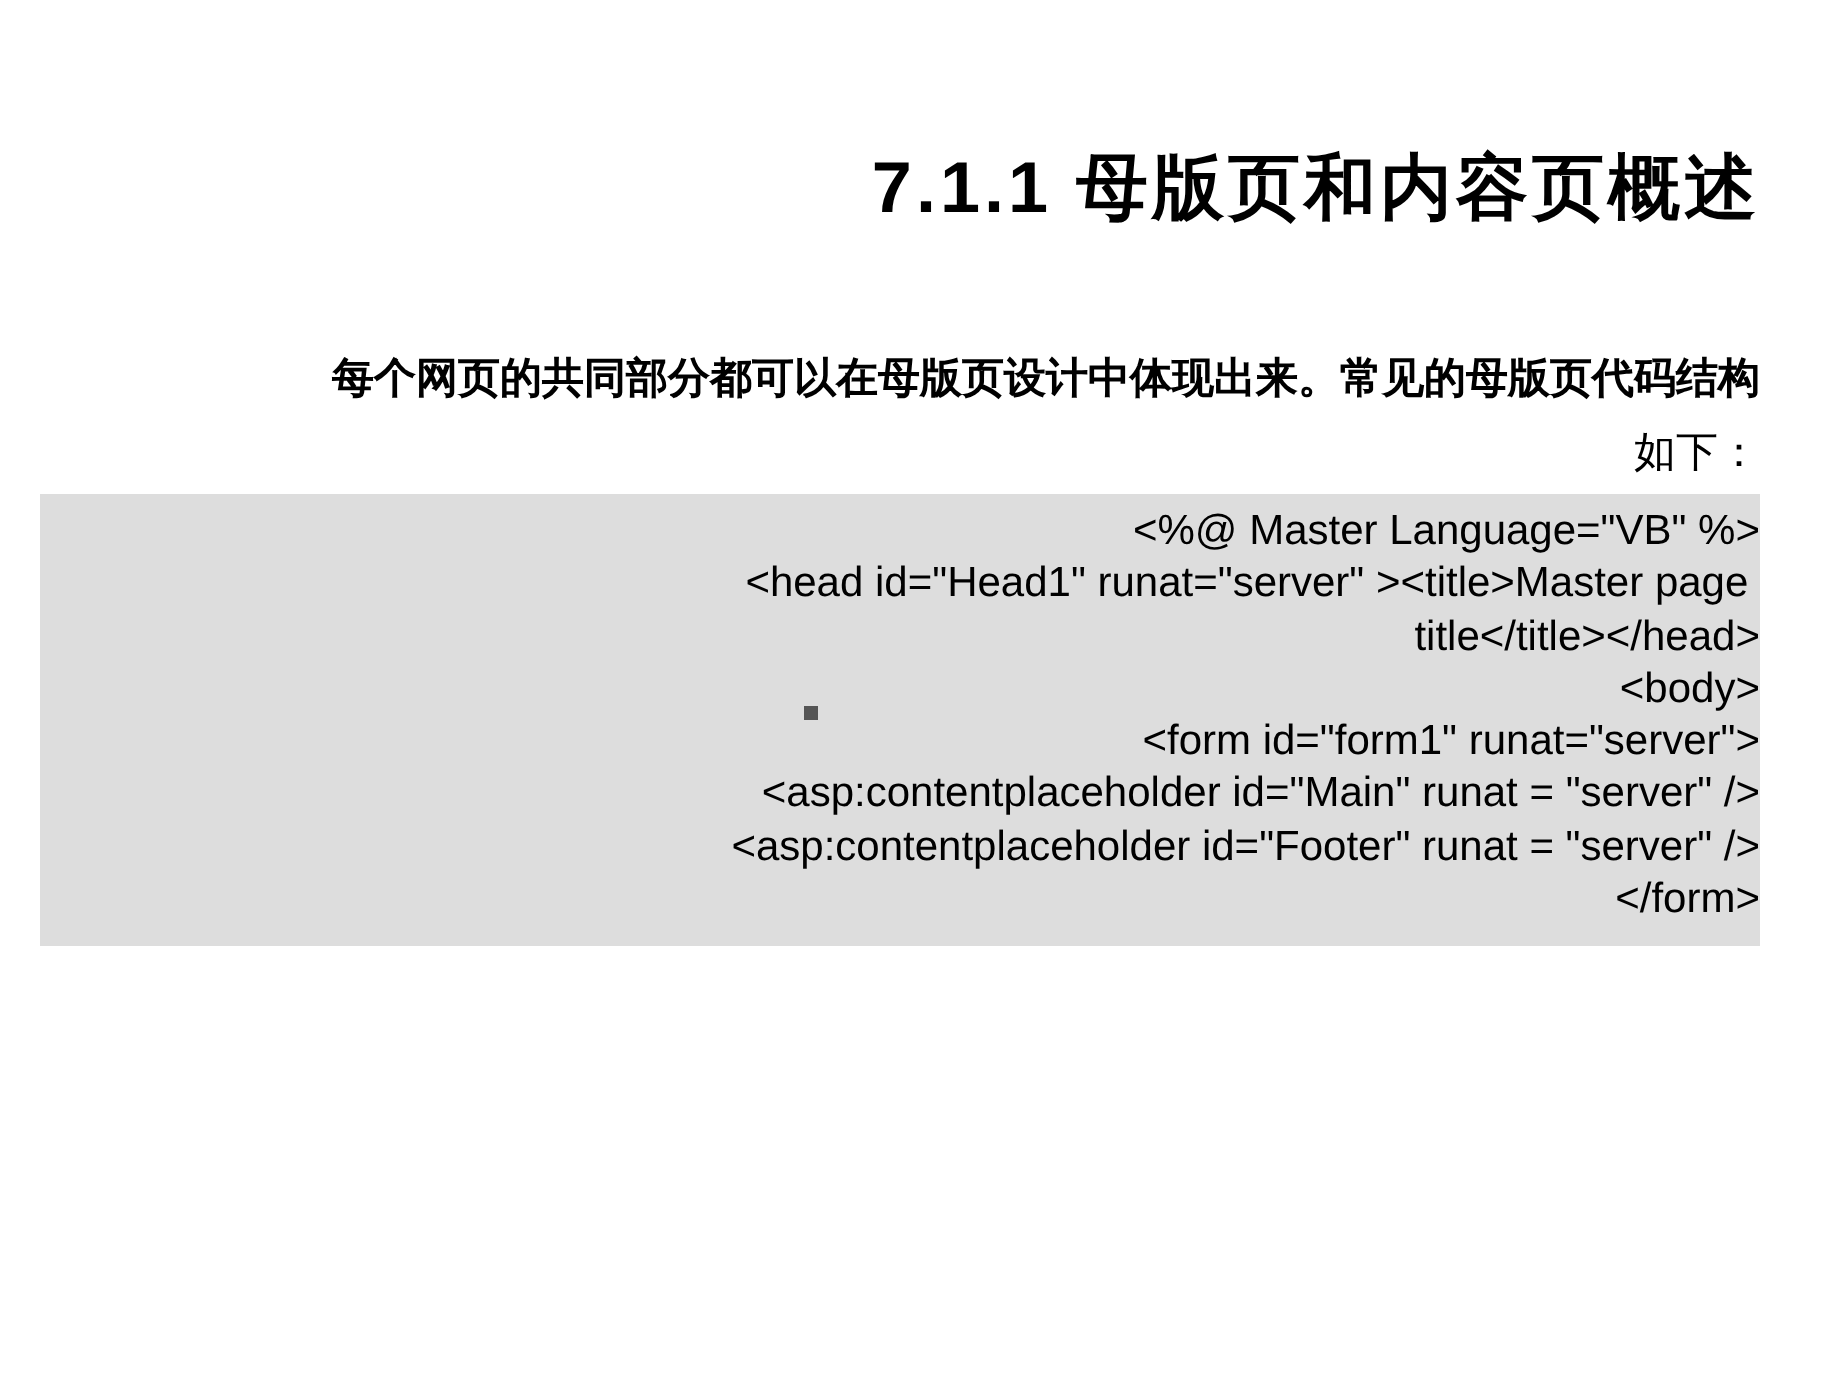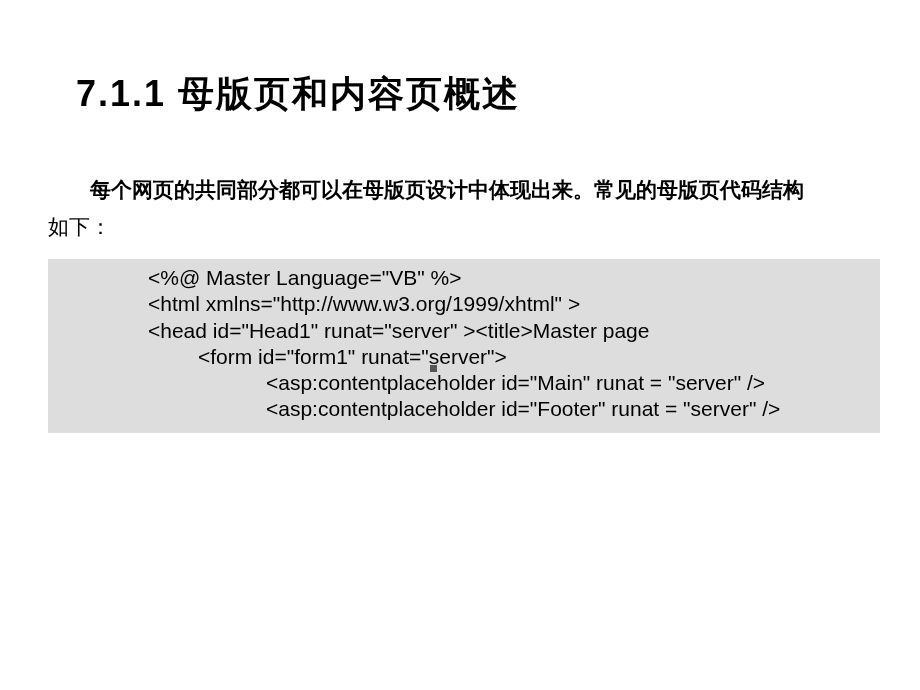--- a/index.html
+++ b/index.html
@@ -9,21 +9,22 @@
     }
     body {
       width: 920px;
       height: 690px;
       background: #ffffff;
       font-family: "Microsoft YaHei", "SimSun", Arial, sans-serif;
       position: relative;
       overflow: hidden;
     }
     .slide {
-      padding: 70px 40px 40px 48px;
+      padding: 70px 40px 40px 20px;
+      text-align: right;
     }
     .title {
       font-size: 36px;
       font-weight: bold;
       color: #000000;
       margin-left: 28px;
       margin-bottom: 55px;
       letter-spacing: 2px;
     }
     .intro-text {
@@ -32,21 +33,21 @@
       line-height: 1.5;
       margin-bottom: 5px;
       padding-left: 0;
       text-indent: 2em;
       font-weight: bold;
     }
     .intro-text-continued {
       font-size: 21px;
       color: #000000;
       line-height: 1.5;
-      margin-bottom: 17px;
+      margin-bottom: 5px;
     }
     .code-block {
       background: #dddddd;
       padding: 6px 0 10px 0;
       font-family: Arial, sans-serif;
       font-size: 21px;
       color: #000000;
       line-height: 1.25;
       position: relative;
     }
@@ -80,19 +81,21 @@
 
 <div class="slide">
   <h1 class="title">7.1.1 母版页和内容页概述</h1>
 
   <p class="intro-text">每个网页的共同部分都可以在母版页设计中体现出来。常见的母版页代码结构</p>
   <p class="intro-text-continued">如下：</p>
 
   <div class="code-block">
     <div class="marker"></div>
     <div class="code-line indent-1">&lt;%@ Master Language="VB" %&gt;</div>
-    <div class="code-line indent-1">&lt;html xmlns="http://www.w3.org/1999/xhtml" &gt;</div>
     <div class="code-line indent-1">&lt;head id="Head1" runat="server" &gt;&lt;title&gt;Master page </div>
+    <div class="code-line wrapped">title&lt;/title&gt;&lt;/head&gt;</div>
+    <div class="code-line indent-1">&lt;body&gt;</div>
     <div class="code-line indent-2">&lt;form id="form1" runat="server"&gt;</div>
     <div class="code-line indent-3">&lt;asp:contentplaceholder id="Main" runat = "server" /&gt;</div>
     <div class="code-line indent-3">&lt;asp:contentplaceholder id="Footer" runat = "server" /&gt;</div>
+    <div class="code-line indent-3">&lt;/form&gt;</div>
   </div>
 </div>
 
 </body></html>

